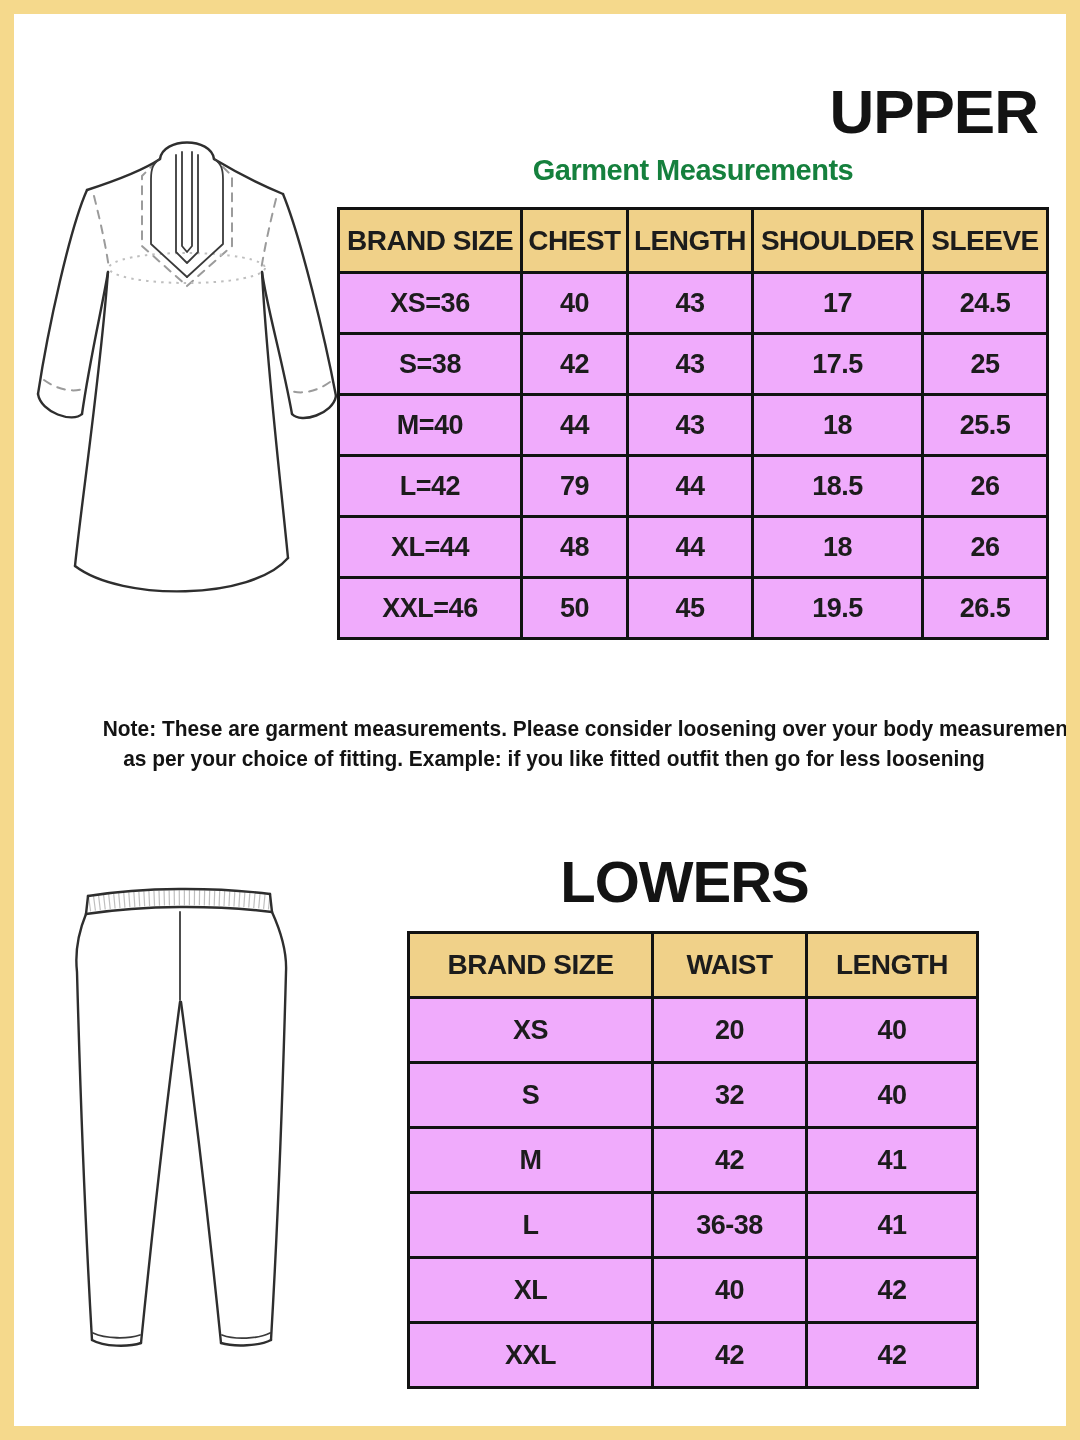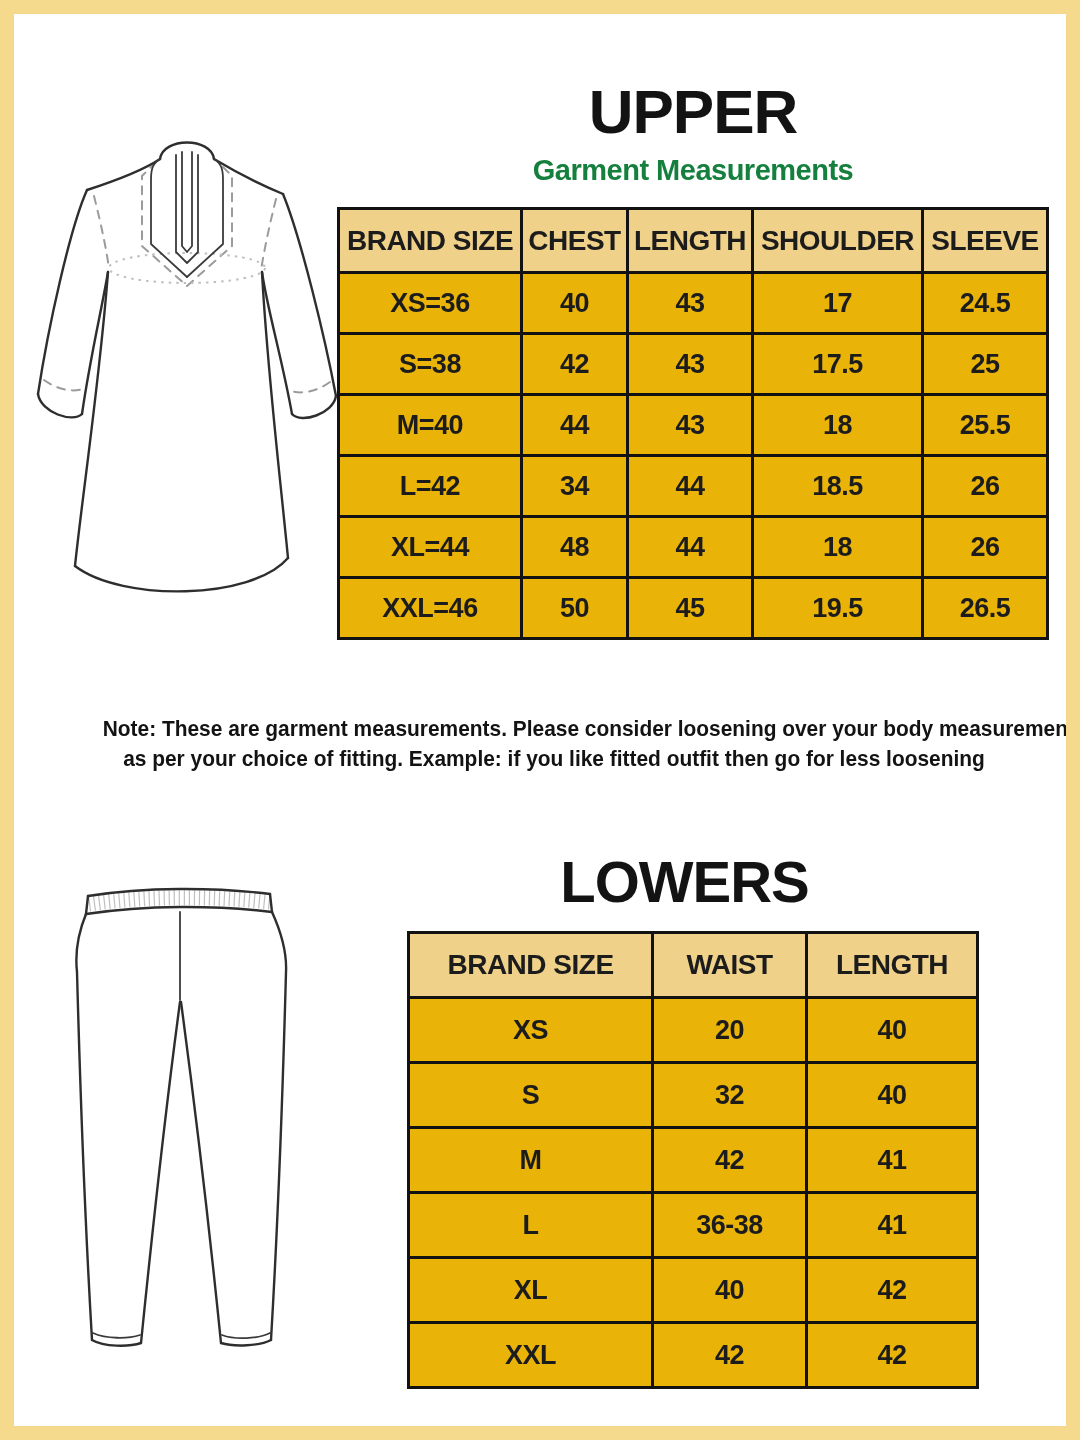--- a/index.html
+++ b/index.html
@@ -15,21 +15,21 @@
   }
 
   .section-title {
     position:absolute;
     text-align:center;
     font-weight:bold;
     color:#131313;
     letter-spacing:-1px;
     white-space:nowrap;
   }
-  .upper-title   { left:323px; top:62px;  width:712px; font-size:62px; }
+  .upper-title   { left:312px; top:62px;  width:712px; font-size:62px;text-align:right; }
   .upper-subtitle{
     position:absolute; left:323px; top:140px; width:712px;
     text-align:center; font-weight:bold; font-size:29px; color:#15803d;
     letter-spacing:-0.5px;
   }
   .lowers-title  { left:379px; top:834px; width:583px; font-size:58px; }
 
   table.size-table {
     position:absolute;
     border-collapse:collapse;
@@ -41,21 +41,21 @@
   table.size-table th, table.size-table td {
     border:3px solid #121212;
     text-align:center;
     vertical-align:middle;
     font-weight:bold;
     padding:0;
     letter-spacing:-0.5px;
     color:#1c1c1c;
   }
   table.size-table th { background:#F0D189; font-size:28px; }
-  table.size-table td { background:#eab308; font-size:27px; }
+  table.size-table td { background:#f0abfc; font-size:27px; }
 
   #upper-table th { height:61px; }
   #upper-table td { height:58px; }
   #lowers-table th { height:62px; }
   #lowers-table td { height:62px; }
 
   .note {
     position:absolute;
     left:65px; top:700px; width:950px;
     text-align:center;
@@ -155,21 +155,21 @@
         </tr>
         <tr>
           <td>M=40</td>
           <td>44</td>
           <td>43</td>
           <td>18</td>
           <td>25.5</td>
         </tr>
         <tr>
           <td>L=42</td>
-          <td>34</td>
+          <td>79</td>
           <td>44</td>
           <td>18.5</td>
           <td>26</td>
         </tr>
         <tr>
           <td>XL=44</td>
           <td>48</td>
           <td>44</td>
           <td>18</td>
           <td>26</td>

